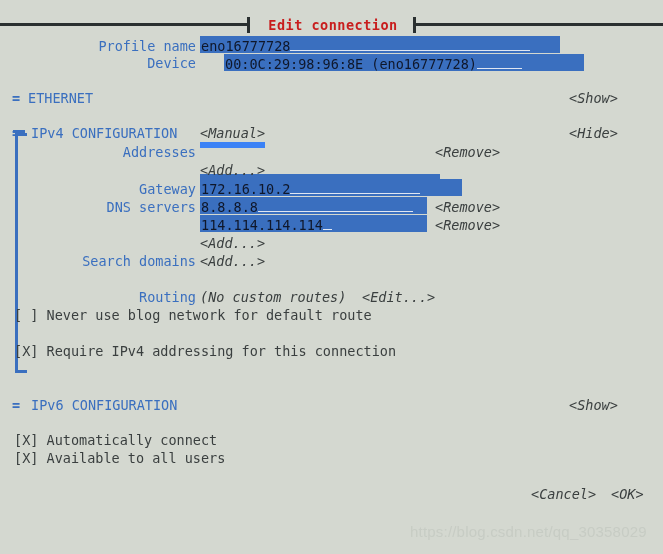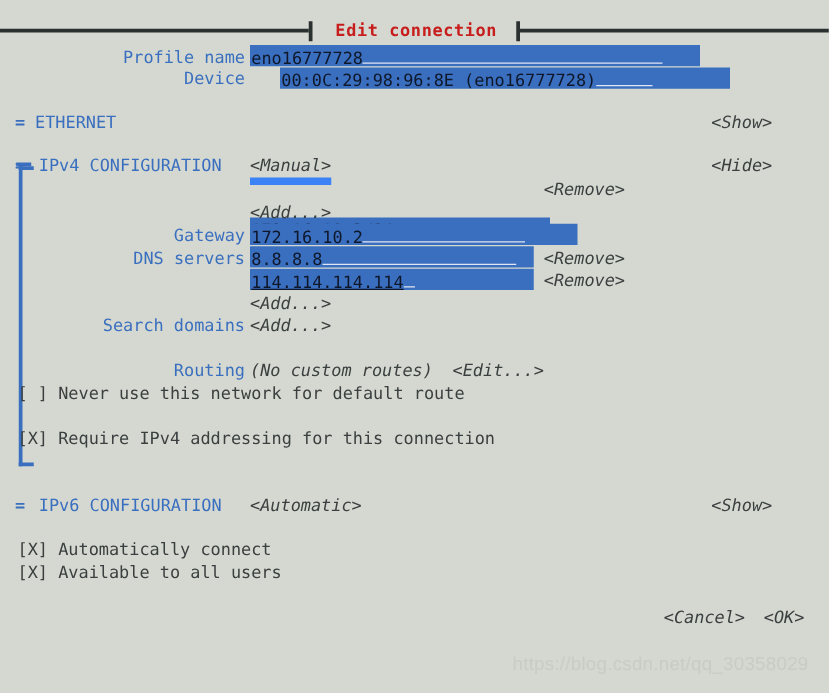--- a/index.html
+++ b/index.html
@@ -183,50 +183,50 @@
   <div class="btn" style="left:569px; top:89px;">&lt;Show&gt;</div>
 
   <div class="sect-marker" style="left:12px; top:124px;">=</div>
   <div class="sect-name" style="left:31px; top:124px;">IPv4 CONFIGURATION</div>
   <div class="btn selected" style="left:200px; top:124px;">&lt;Manual&gt;</div>
   <div class="btn" style="left:569px; top:124px;">&lt;Hide&gt;</div>
 
   <div class="bracket"></div>
   <div class="bracket-nub"></div>
 
+  <div class="label" style="top:143px;">Addresses</div>
   <div class="field" style="top:142px; left:200px; width:240px;margin-top:32px;"><span>172.16.10.3/24</span><span class="caret-line" style="width:9px;"></span></div>
   <div class="btn" style="left:435px; top:143px;">&lt;Remove&gt;</div>
   <div class="btn" style="left:200px; top:161px;">&lt;Add...&gt;</div>
 
   <div class="label" style="top:180px;">Gateway</div>
   <div class="field" style="top:179px; left:200px; width:262px;"><span>172.16.10.2</span><span class="caret-line" style="width:130px;"></span></div>
 
   <div class="label" style="top:198px;">DNS servers</div>
   <div class="field" style="top:197px; left:200px; width:227px;"><span>8.8.8.8</span><span class="caret-line" style="width:155px;"></span></div>
   <div class="btn" style="left:435px; top:198px;">&lt;Remove&gt;</div>
 
-  <div class="field" style="top:215px; left:200px; width:227px;text-decoration:underline;"><span>114.114.114.114</span><span class="caret-line" style="width:9px;"></span></div>
+  <div class="field" style="top:215px; left:200px; width:227px;"><span>114.114.114.114</span><span class="caret-line" style="width:9px;"></span></div>
   <div class="btn" style="left:435px; top:216px;">&lt;Remove&gt;</div>
 
   <div class="btn" style="left:200px; top:234px;">&lt;Add...&gt;</div>
 
   <div class="label" style="top:252px;">Search domains</div>
   <div class="btn" style="left:200px; top:252px;">&lt;Add...&gt;</div>
 
   <div class="label" style="top:288px;">Routing</div>
   <div class="btn" style="left:200px; top:288px;">(No custom routes)</div>
   <div class="btn" style="left:362px; top:288px;">&lt;Edit...&gt;</div>
 
-  <div class="checkrow" style="left:14px; top:306px;"><span>[ ]</span><span> </span><span>Never use this network for default route</span></div>
+  <div class="checkrow" style="left:14px; top:306px;"><span>[ ]</span><span> </span><span>Never use blog network for default route</span></div>
 
   <div class="checkrow" style="left:14px; top:342px;"><span>[X]</span><span> </span><span>Require IPv4 addressing for this connection</span></div>
 
   <div class="sect-marker" style="left:12px; top:396px;">=</div>
   <div class="sect-name" style="left:31px; top:396px;">IPv6 CONFIGURATION</div>
-  <div class="btn" style="left:200px; top:396px;">&lt;Automatic&gt;</div>
   <div class="btn" style="left:569px; top:396px;">&lt;Show&gt;</div>
 
   <div class="checkrow" style="left:14px; top:431px;"><span>[X]</span><span> </span><span>Automatically connect</span></div>
   <div class="checkrow" style="left:14px; top:449px;"><span>[X]</span><span> </span><span>Available to all users</span></div>
 
   <div class="btn" style="left:531px; top:485px;">&lt;Cancel&gt;</div>
   <div class="btn" style="left:611px; top:485px;">&lt;OK&gt;</div>
 
   <div class="watermark">https://blog.csdn.net/qq_30358029</div>
 

